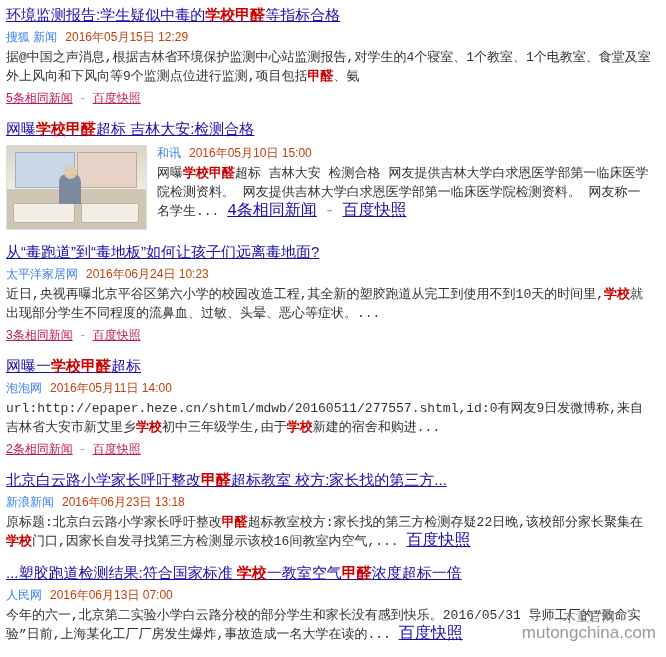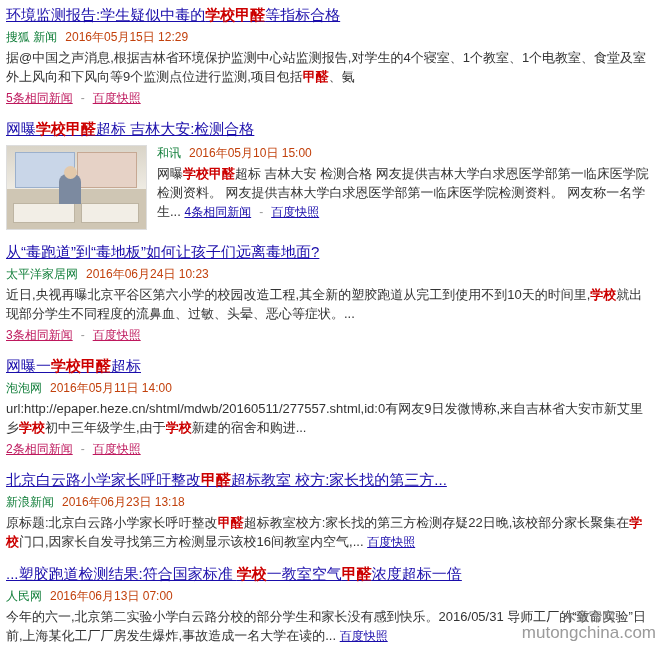--- a/index.html
+++ b/index.html
@@ -38,32 +38,33 @@
     color: #cc0000;
     font-weight: bold;
   }
   .meta {
     color: #666;
     font-size: 12px;
     margin: 2px 0 3px 0;
     line-height: 16px;
   }
   .meta .src {
-    color: #15803d;
+    color: #3b82f6;
   }
   .meta .date {
     color: #c2410c;
     margin-left: 8px;
   }
   .snippet {
     color: #333;
     font-size: 13px;
     line-height: 19px;
     margin: 0 15px 4px 0;
     max-width: 648px;
+    font-family: Liberation Mono, monospace;
   }
   .snippet .kwb {
     color: #cc0000;
     font-weight: bold;
   }
   .footer-links {
     font-size: 12px;
     line-height: 17px;
     margin-top: 2px;
   }
@@ -142,21 +143,21 @@
     width: 56px; height: 18px;
     background: #f2eee6;
     border: 1px solid #bdb4a2;
   }
   .res-body {
     flex: 1 1 auto;
     min-width: 0;
   }
   .inline-footer {
     display: inline;
-    font-size: 12px;
+    font-size: 16px;
   }
   .inline-footer a {
     color: #1a0dab;
     text-decoration: underline;
   }
   .watermark {
     position: absolute;
     right: 10px;
     bottom: 16px;
     text-align: center;

